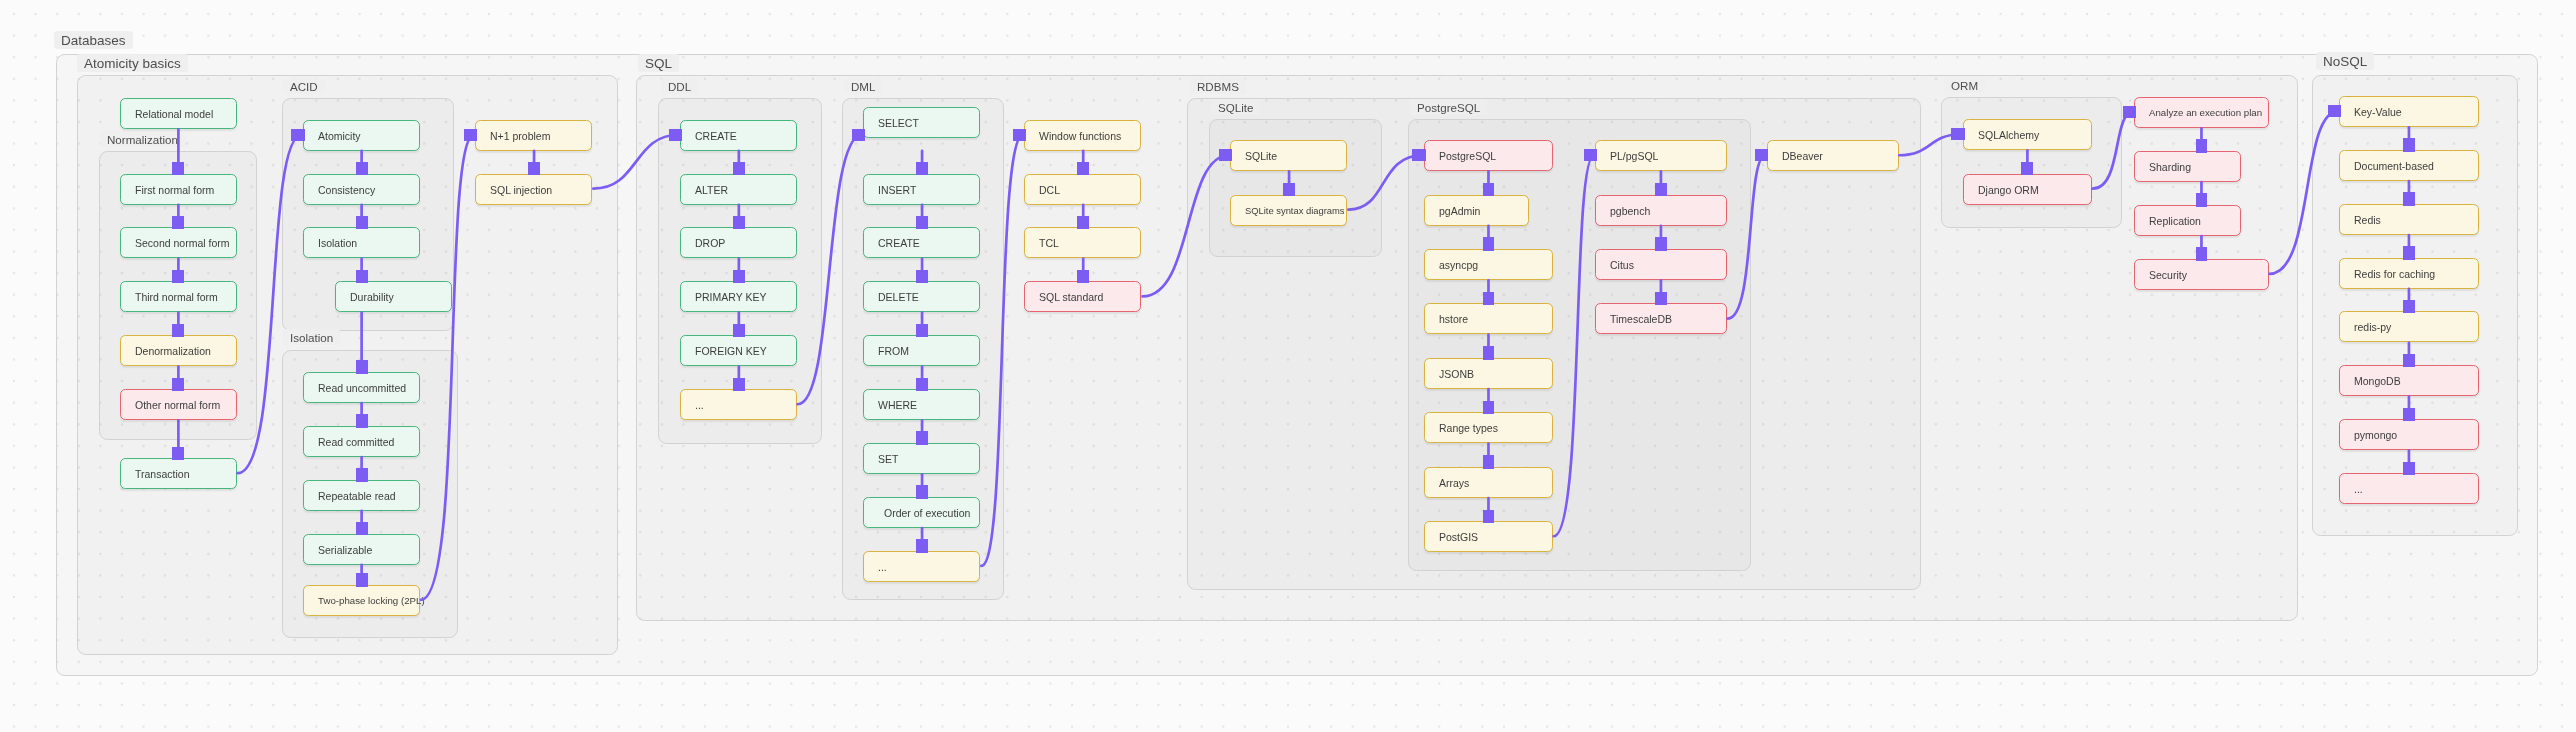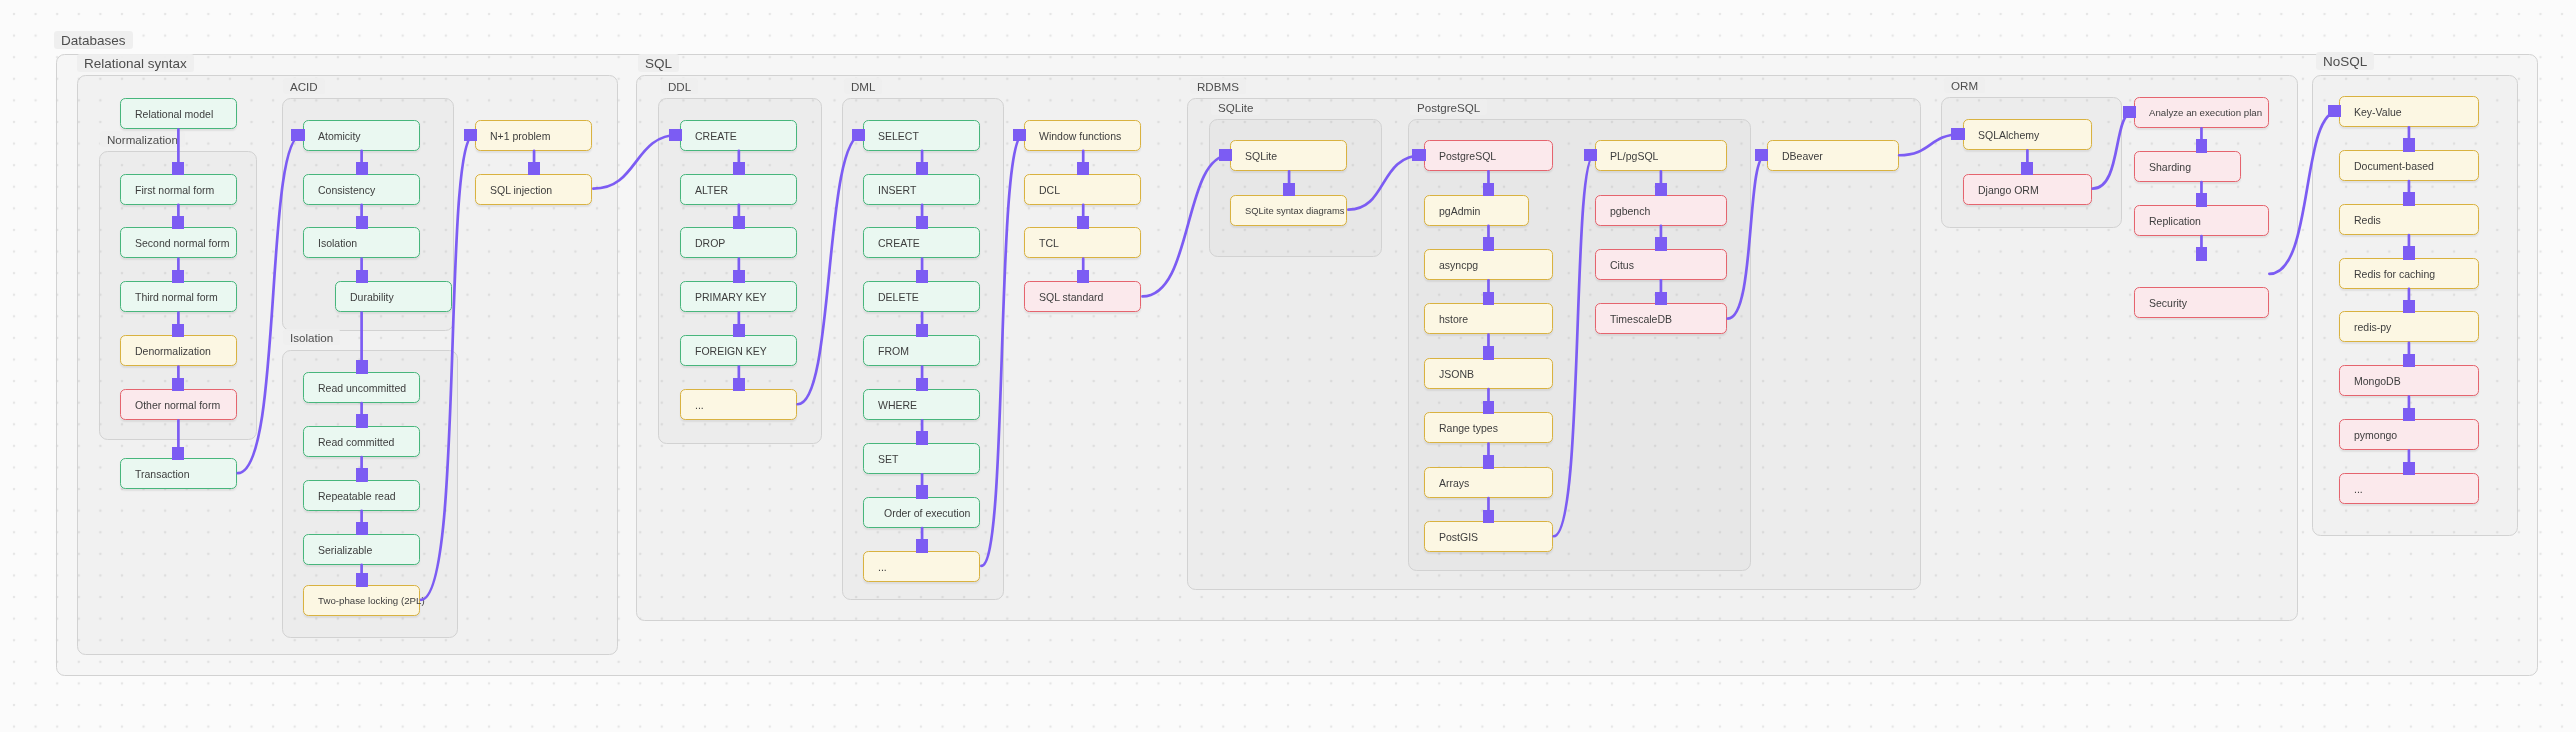--- a/index.html
+++ b/index.html
@@ -39,21 +39,21 @@
   <div class="container" style="left:636px;top:75px;width:1660px;height:544px;"></div>
   <div class="container" style="left:658px;top:98px;width:162px;height:344px;"></div>
   <div class="container" style="left:842px;top:98px;width:160px;height:500px;"></div>
   <div class="container" style="left:1187px;top:98px;width:732px;height:490px;"></div>
   <div class="container" style="left:1209px;top:119px;width:171px;height:136px;"></div>
   <div class="container" style="left:1408px;top:119px;width:341px;height:450px;"></div>
   <div class="container" style="left:1941px;top:97px;width:179px;height:129px;"></div>
   <div class="container" style="left:2312px;top:75px;width:204px;height:459px;"></div>
 
   <div class="slabel big" style="left:54px;top:31px;">Databases</div>
-  <div class="slabel big" style="left:77px;top:54px;">Relational syntax</div>
+  <div class="slabel big" style="left:77px;top:54px;">Atomicity basics</div>
   <div class="slabel mid" style="left:100px;top:131px;">Normalization</div>
   <div class="slabel mid" style="left:283px;top:78px;">ACID</div>
   <div class="slabel mid" style="left:283px;top:329px;">Isolation</div>
   <div class="slabel big" style="left:638px;top:54px;">SQL</div>
   <div class="slabel mid" style="left:661px;top:78px;">DDL</div>
   <div class="slabel mid" style="left:844px;top:78px;">DML</div>
   <div class="slabel mid" style="left:1190px;top:78px;">RDBMS</div>
   <div class="slabel mid" style="left:1211px;top:99px;">SQLite</div>
   <div class="slabel mid" style="left:1410px;top:99px;">PostgreSQL</div>
   <div class="slabel mid" style="left:1944px;top:77px;">ORM</div>
@@ -78,21 +78,21 @@
   <div class="node y" style="left:475px;top:120px;">N+1 problem</div>
   <div class="node y" style="left:475px;top:174px;">SQL injection</div>
 
   <div class="node g" style="left:680px;top:120px;">CREATE</div>
   <div class="node g" style="left:680px;top:174px;">ALTER</div>
   <div class="node g" style="left:680px;top:227px;">DROP</div>
   <div class="node g" style="left:680px;top:281px;">PRIMARY KEY</div>
   <div class="node g" style="left:680px;top:335px;">FOREIGN KEY</div>
   <div class="node y" style="left:680px;top:389px;">...</div>
 
-  <div class="node g" style="left:863px;top:120px;text-align:center;">SELECT</div>
+  <div class="node g" style="left:863px;top:107px;text-align:center;">SELECT</div>
   <div class="node g" style="left:863px;top:174px;">INSERT</div>
   <div class="node g" style="left:863px;top:227px;">CREATE</div>
   <div class="node g" style="left:863px;top:281px;">DELETE</div>
   <div class="node g" style="left:863px;top:335px;">FROM</div>
   <div class="node g" style="left:863px;top:389px;">WHERE</div>
   <div class="node g" style="left:863px;top:443px;">SET</div>
   <div class="node g" style="left:863px;top:497px;padding-left:20px;">Order of execution</div>
   <div class="node y" style="left:863px;top:551px;">...</div>
 
   <div class="node y" style="left:1024px;top:120px;">Window functions</div>
@@ -115,22 +115,22 @@
   <div class="node r" style="left:1595px;top:195px;width:132px;">pgbench</div>
   <div class="node r" style="left:1595px;top:249px;width:132px;">Citus</div>
   <div class="node r" style="left:1595px;top:303px;width:132px;">TimescaleDB</div>
   <div class="node y" style="left:1767px;top:140px;width:132px;">DBeaver</div>
 
   <div class="node y" style="left:1963px;top:119px;width:129px;">SQLAlchemy</div>
   <div class="node r" style="left:1963px;top:174px;width:129px;">Django ORM</div>
 
   <div class="node r" style="left:2134px;top:97px;width:135px;font-size:9.7px;">Analyze an execution plan</div>
   <div class="node r" style="left:2134px;top:151px;width:107px;">Sharding</div>
-  <div class="node r" style="left:2134px;top:205px;width:135px;">Replication</div>
-  <div class="node r" style="left:2134px;top:259px;width:135px;margin-top:28px;">Security</div>
+  <div class="node r" style="left:2134px;top:205px;width:107px;">Replication</div>
+  <div class="node r" style="left:2134px;top:259px;width:135px;">Security</div>
 
   <div class="node y" style="left:2339px;top:96px;width:140px;">Key-Value</div>
   <div class="node y" style="left:2339px;top:150px;width:140px;">Document-based</div>
   <div class="node y" style="left:2339px;top:204px;width:140px;">Redis</div>
   <div class="node y" style="left:2339px;top:258px;width:140px;">Redis for caching</div>
   <div class="node y" style="left:2339px;top:311px;width:140px;">redis-py</div>
   <div class="node r" style="left:2339px;top:365px;width:140px;">MongoDB</div>
   <div class="node r" style="left:2339px;top:419px;width:140px;">pymongo</div>
   <div class="node r" style="left:2339px;top:473px;width:140px;">...</div>
 

